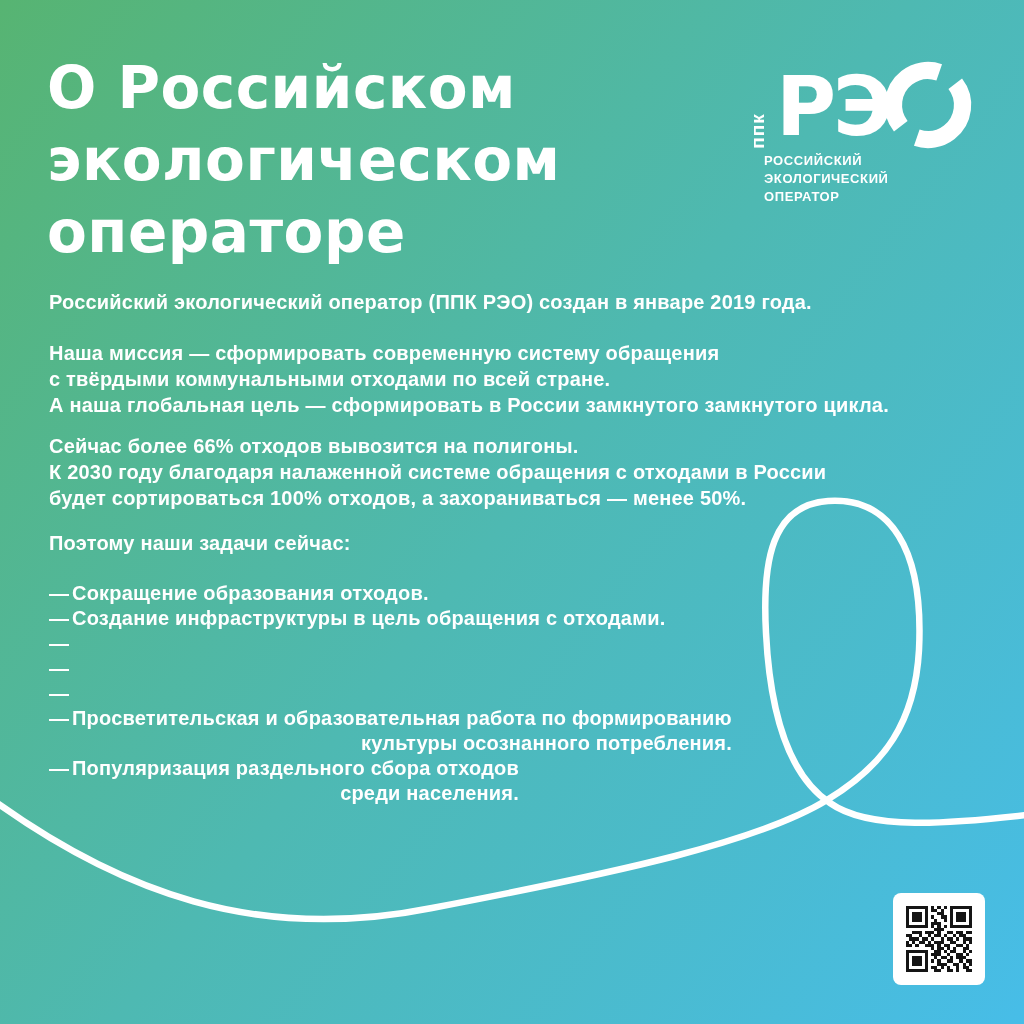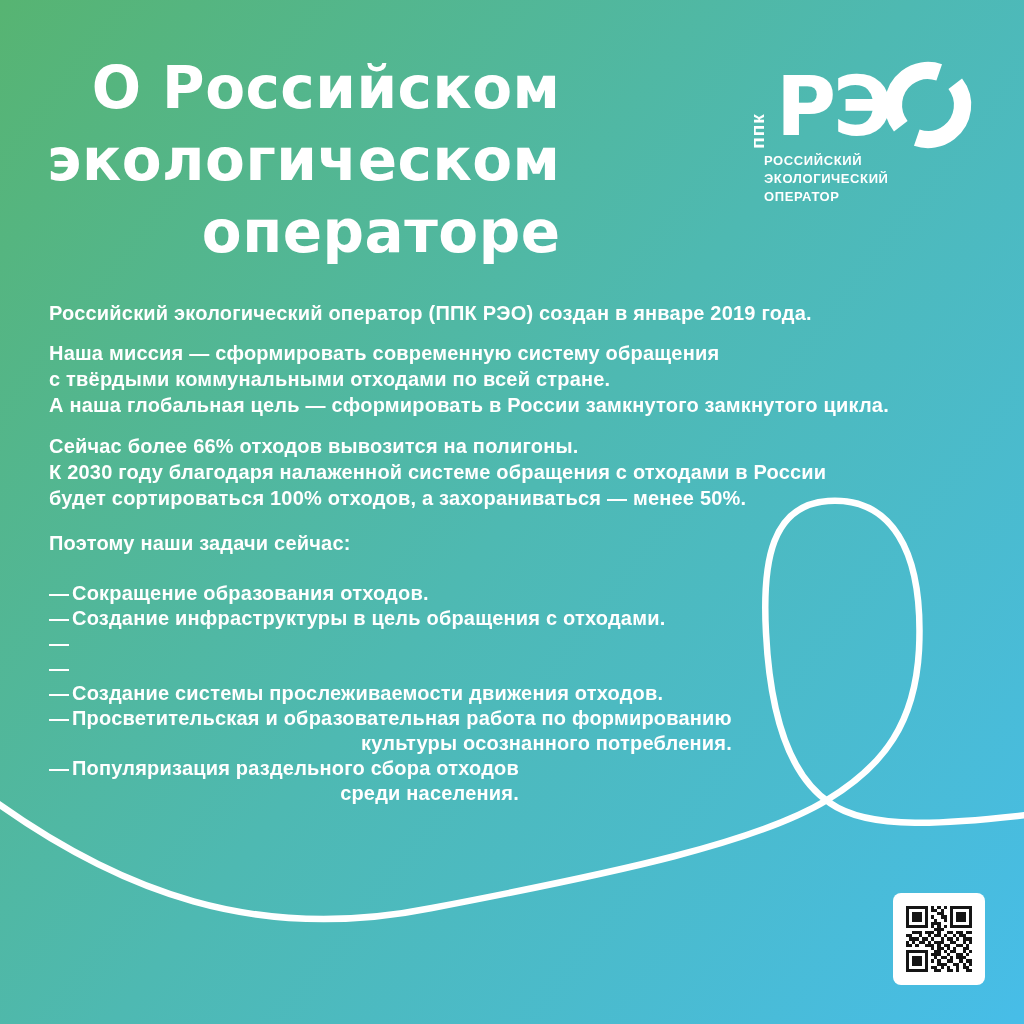--- a/index.html
+++ b/index.html
@@ -15,21 +15,20 @@
   .swoosh{position:absolute;left:0;top:0;}
   .swoosh path{fill:none;stroke:var(--text);stroke-width:6.5;stroke-linecap:round;}
 
   
   .page-title{
     position:absolute;left:47px;top:52px;margin:0;
     font-family:"DejaVu Sans", sans-serif;
     font-weight:bold;
     font-size:58px;line-height:72px;letter-spacing:0.5px;
     white-space:pre-line;
-    text-align:right;
   }
 
   
   .logo{position:absolute;left:752px;top:56px;width:240px;height:150px;}
   .logo-pnk{
     position:absolute;left:-12px;top:64px;
     font-weight:bold;font-size:19px;letter-spacing:1px;
     transform:rotate(-90deg);
   }
   .logo-letters{
@@ -48,21 +47,21 @@
     font-weight:bold;font-size:13px;line-height:18px;letter-spacing:0.6px;
     white-space:pre-line;
   }
 
   
   .txt{
     position:absolute;left:49px;margin:0;width:940px;
     font-weight:bold;font-size:20px;line-height:26px;letter-spacing:0.2px;
     white-space:pre-line;
   }
-  .p1{top:300px}
+  .p1{top:289px}
   .p2{top:340px}
   .p3{top:433px}
   .p4{top:530px}
 
   .task-list{
     position:absolute;left:49px;top:581px;margin:0;padding:0;width:940px;
     list-style:none;
   }
   .task-list li{
     display:flex;align-items:flex-start;
@@ -129,21 +128,20 @@
       <span class="li-text">Создание инфраструктуры в цель обращения с отходами.</span>
     </li>
     <li>
       <span class="dash">—</span>
     </li>
     <li>
       <span class="dash">—</span>
     </li>
     <li>
       <span class="dash">—</span>
-      <span class="li-text">Создание системы прослеживаемости движения отходов.</span>
     </li>
     <li>
       <span class="dash">—</span>
       <span class="li-text">Просветительская и образовательная работа по формированию
 культуры осознанного потребления.</span>
     </li>
     <li>
       <span class="dash">—</span>
       <span class="li-text">Популяризация раздельного сбора отходов
 среди населения.</span>

